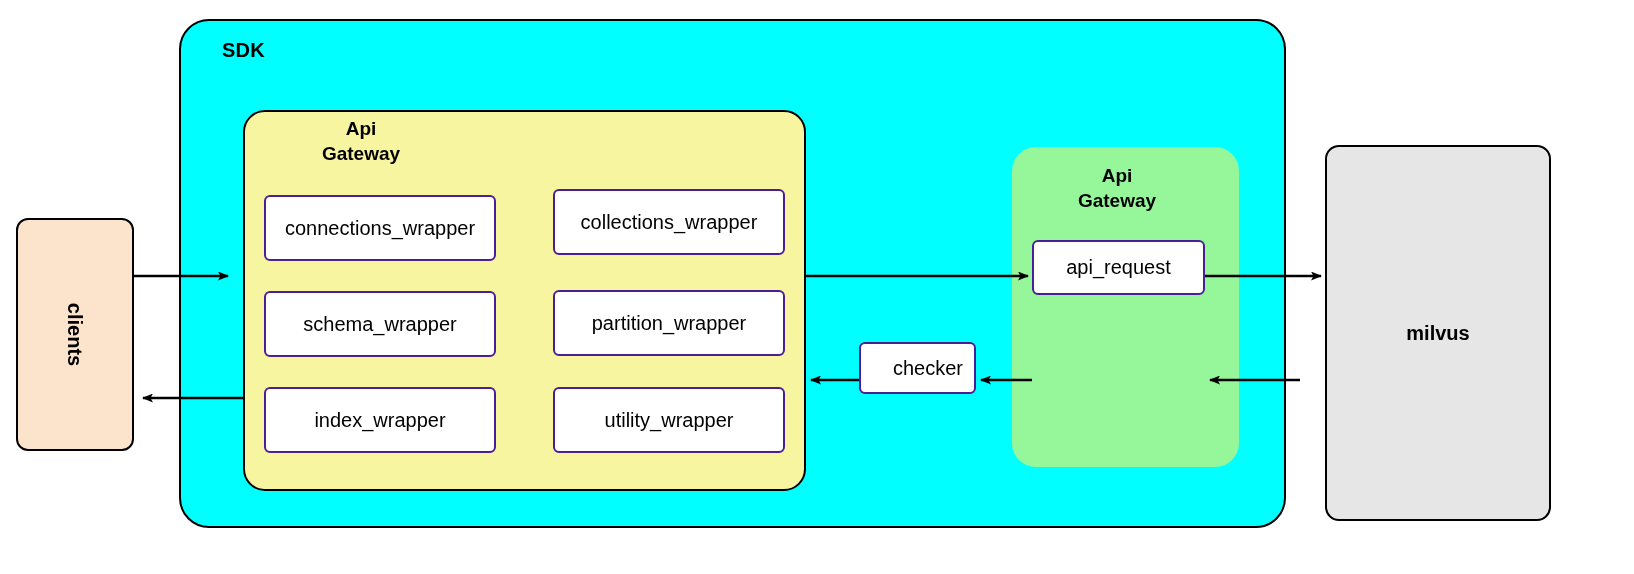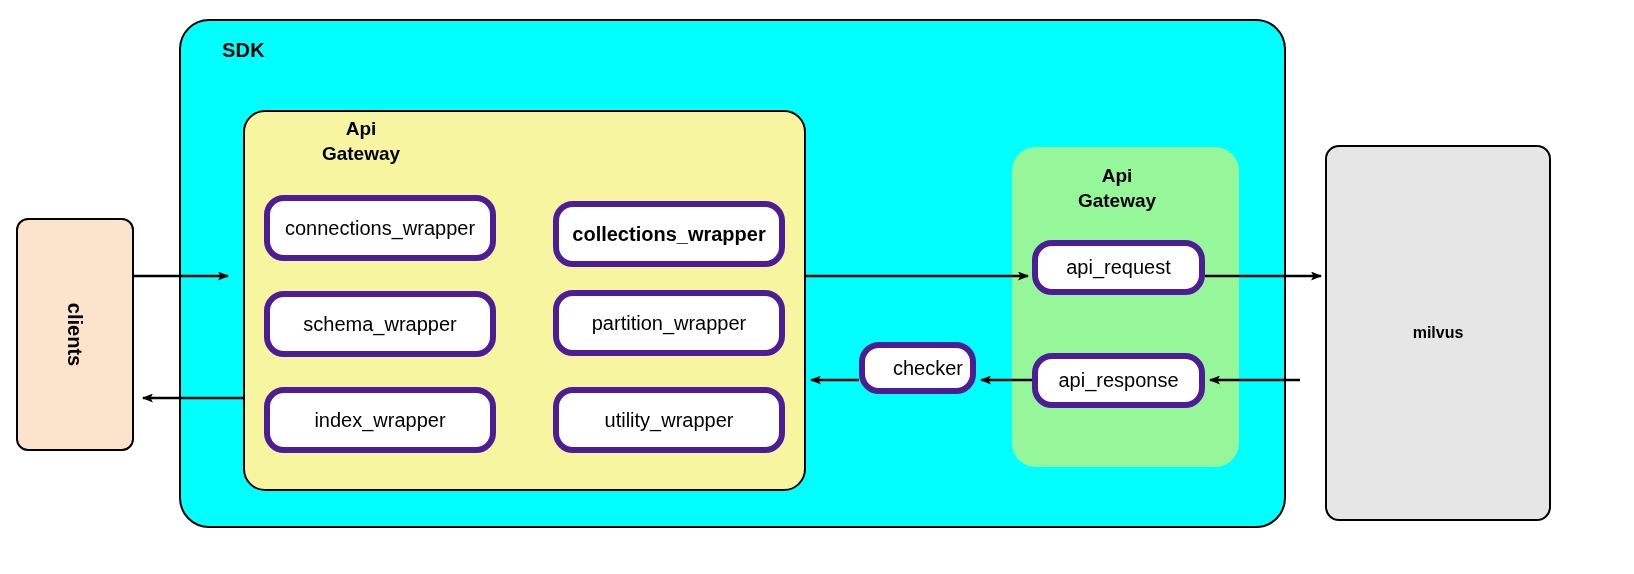--- a/index.html
+++ b/index.html
@@ -87,29 +87,29 @@
     width: 190px;
     font-size: 19px;
     font-weight: bold;
     line-height: 25px;
     text-align: center;
   }
 
   
   .leaf {
     background: #ffffff;
-    border: 6px solid #4c1d95;
-    border-radius: 20px;
+    border: 2px solid #4c1d95;
+    border-radius: 6px;
     font-size: 20px;
     font-weight: normal;
   }
 
   
   #box-connections-wrapper { left: 264px; top: 195px; width: 232px; height: 66px; }
-  #box-collections-wrapper { left: 553px; top: 201px; width: 232px; height: 66px; font-weight: bold; }
+  #box-collections-wrapper { left: 553px; top: 189px; width: 232px; height: 66px; }
   #box-schema-wrapper      { left: 264px; top: 291px; width: 232px; height: 66px; }
   #box-partition-wrapper   { left: 553px; top: 290px; width: 232px; height: 66px; }
   #box-index-wrapper       { left: 264px; top: 387px; width: 232px; height: 66px; }
   #box-utility-wrapper     { left: 553px; top: 387px; width: 232px; height: 66px; }
 
   
   #box-checker { left: 859px; top: 342px; width: 117px; height: 52px; padding-left: 21px; }
 
   
   #box-api-request  { left: 1032px; top: 240px; width: 173px; height: 55px; }
@@ -121,21 +121,21 @@
     background: #fce3cc; border: 2px solid #000000; border-radius: 12px;
   }
   #clients-text {
     font-size: 20px; font-weight: bold;
     transform: rotate(90deg);
     white-space: nowrap;
   }
   #box-milvus {
     left: 1325px; top: 145px; width: 226px; height: 376px;
     background: #e6e6e6; border: 2px solid #000000; border-radius: 14px;
-    font-size: 16px; font-weight: bold;
+    font-size: 20px; font-weight: bold;
   }
 
   
   #arrow-layer {
     position: absolute;
     left: 0; top: 0;
     width: 1634px; height: 574px;
     pointer-events: none;
   }
 </style>
@@ -162,21 +162,20 @@
   <div class="box leaf" id="box-connections-wrapper">connections_wrapper</div>
   <div class="box leaf" id="box-collections-wrapper">collections_wrapper</div>
   <div class="box leaf" id="box-schema-wrapper">schema_wrapper</div>
   <div class="box leaf" id="box-partition-wrapper">partition_wrapper</div>
   <div class="box leaf" id="box-index-wrapper">index_wrapper</div>
   <div class="box leaf" id="box-utility-wrapper">utility_wrapper</div>
 
   <div class="box leaf" id="box-checker">checker</div>
 
   <div class="box leaf" id="box-api-request">api_request</div>
-  <div class="box leaf" id="box-api-response">api_response</div>
 
   <div class="box" id="box-clients">
     <span id="clients-text">clients</span>
   </div>
   <div class="box" id="box-milvus">milvus</div>
 
   <svg id="arrow-layer" viewBox="0 0 1634 574" xmlns="http://www.w3.org/2000/svg">
     <defs>
       <marker id="arrowhead" markerWidth="11" markerHeight="9" refX="10" refY="4.5" orient="auto" markerUnits="userSpaceOnUse">
         <path d="M0,0 L11,4.5 L0,9 L2.5,4.5 Z" fill="#000000"></path>

